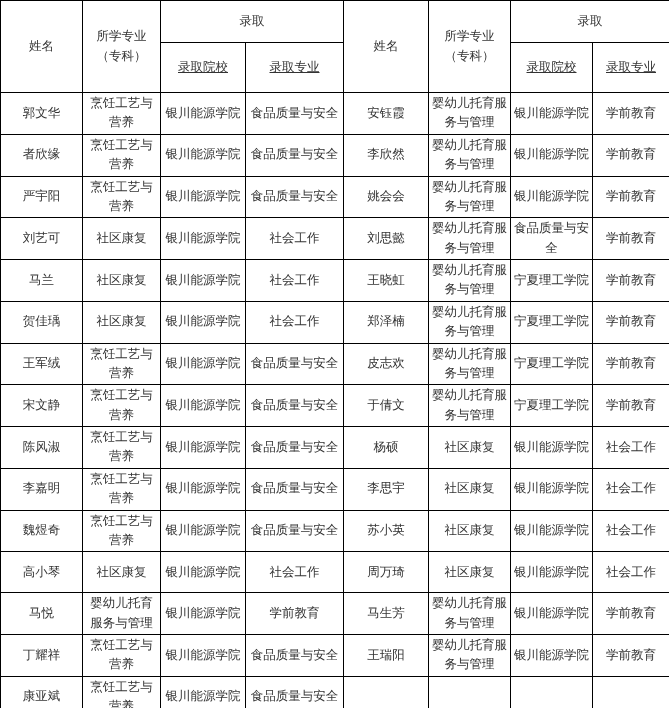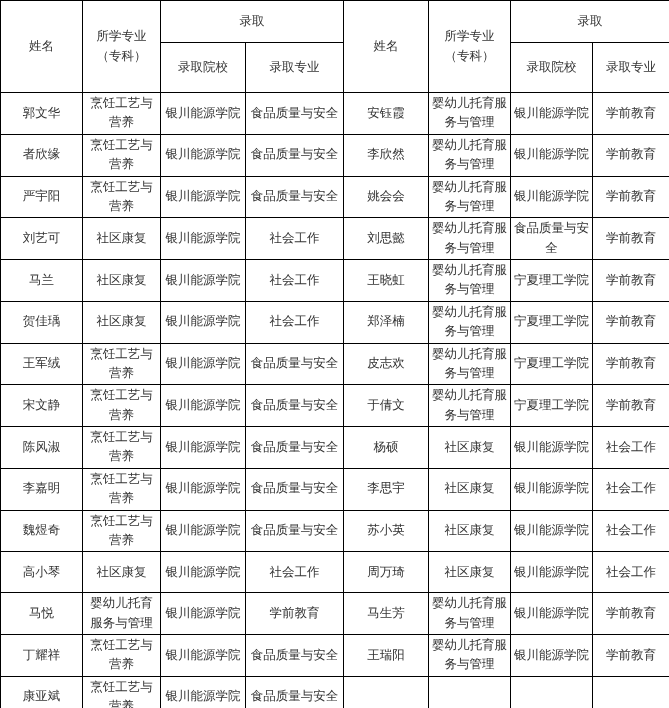--- a/index.html
+++ b/index.html
@@ -30,21 +30,21 @@
     vertical-align: middle;
     padding: 1px 3px;
     line-height: 1.55;
     overflow: hidden;
     word-break: break-all;
   }
   thead th {
     white-space: pre-line;
   }
   tr.hdr-top { height: 42px; }
-  tr.hdr-bottom { height: 50px; }
+  tr.hdr-bottom { height: 50px; text-decoration: underline; }
   tbody tr { height: 41px; font-family: Liberation Serif, serif; }
 </style>
 </head>
 <body>
 
 <div class="page">
   <table class="admission-table">
     <colgroup>
       <col style="width:82px">
         <col style="width:78px">

